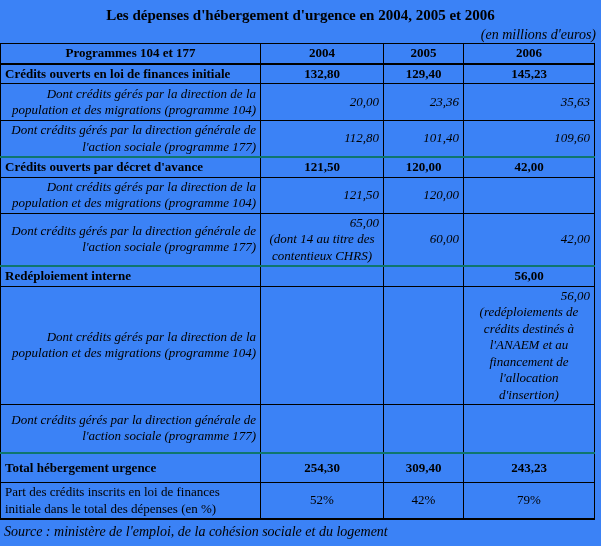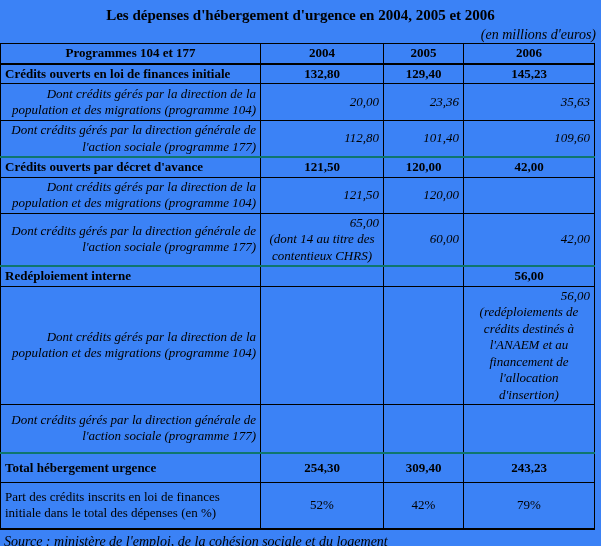--- a/index.html
+++ b/index.html
@@ -208,21 +208,21 @@
           <td class="value-cell">
             <div class="cell-value">254,30</div>
           </td>
           <td class="value-cell">
             <div class="cell-value">309,40</div>
           </td>
           <td class="value-cell">
             <div class="cell-value">243,23</div>
           </td>
         </tr>
-        <tr class="plain" style="height: 46px;">
+        <tr class="plain" style="height: 36px;">
           <td class="label-cell">Part des crédits inscrits en loi de finances initiale dans le total des dépenses (en %)</td>
           <td class="value-cell">
             <div class="cell-value">52%</div>
           </td>
           <td class="value-cell">
             <div class="cell-value">42%</div>
           </td>
           <td class="value-cell">
             <div class="cell-value">79%</div>
           </td>

